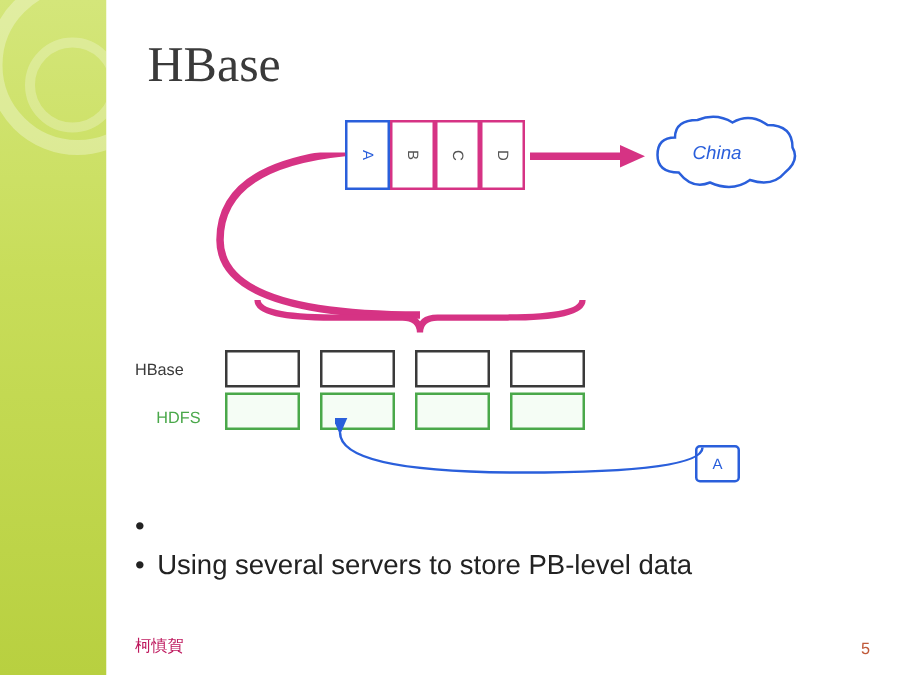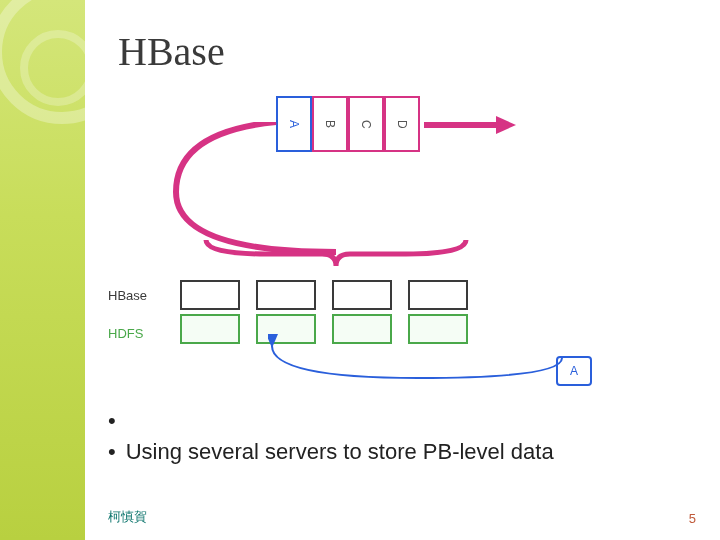--- a/index.html
+++ b/index.html
@@ -23,57 +23,63 @@
   
   .cloud { position: absolute; left: 410px; top: 0px; width: 126px; height: 72px; }
   .cloud-svg { position: absolute; left: 0; top: 0; }
   .cloud-label { position: absolute; left: 36px; top: 26px; font-size: 15px; color: #2a5fdb; font-style: italic; }
   
   .curve-red { position: absolute; left: 60px; top: 34px; width: 270px; height: 150px; pointer-events: none; }
   
   .brace { position: absolute; left: 88px; top: 148px; width: 280px; height: 36px; pointer-events: none; }
   
   .label-hbase { position: absolute; left: 0px; top: 200px; font-size: 13px; color: #3a3a3a; }
-  .label-hdfs { position: absolute; left: 0px; top: 238px; font-size: 13px; color: #4aa84a; }
+  .label-hdfs { position: absolute; left: 17px; top: 238px; font-size: 13px; color: #4aa84a; }
   
   .stack-row { position: absolute; display: flex; gap: 16px; }
   .stack-row.hbase-row { left: 72px; top: 192px; }
   .stack-row.hdfs-row { left: 72px; top: 226px; }
   .stack-box { width: 60px; height: 30px; border: 2px solid #3a3a3a; background: #fff; }
   .stack-box.hdfs { border-color: #4aa84a; background: #f5fdf5; }
   
   .curve-blue { position: absolute; left: 160px; top: 230px; width: 300px; height: 70px; pointer-events: none; }
   
   .a-box { position: absolute; left: 448px; top: 268px; width: 36px; height: 30px; border: 2px solid #2a5fdb; border-radius: 4px; display: flex; align-items: center; justify-content: center; font-size: 12px; color: #2a5fdb; }
   
   .bullets { position: absolute; left: 108px; top: 406px; font-size: 22px; color: #222; line-height: 1.4; }
   .bullet-row { display: flex; align-items: baseline; }
   .dot { margin-right: 10px; }
   
-  .footer-name { position: absolute; left: 108px; bottom: 14px; font-size: 13px; color: #0f766e; }
+  .footer-name { position: absolute; left: 108px; bottom: 14px; font-size: 13px; color: #be185d; }
   .footer-page { position: absolute; right: 24px; bottom: 14px; font-size: 13px; color: #c05a3a; }
 </style>
 </head>
 <body>
 
 <div class="leaf-deco"></div>
 
 <div class="title">HBase</div>
 
 <div class="diagram">
 
   <div class="top-boxes">
     <div class="key-box first">A</div>
     <div class="key-box">B</div>
     <div class="key-box">C</div>
     <div class="key-box">D</div>
   </div>
 
   <div class="arrow-right"></div>
 
+  <div class="cloud">
+    <svg class="cloud-svg" width="126" height="72" viewBox="0 0 126 72">
+      <path d="M25,50 Q8,50 8,36 Q8,22 22,22 Q22,8 40,8 Q55,2 68,10 Q82,2 96,12 Q116,12 116,30 Q122,40 110,50 Q100,62 82,56 Q68,66 50,58 Q36,64 25,50 Z" fill="#fff" stroke="#2a5fdb" stroke-width="2"></path>
+    </svg>
+    <div class="cloud-label">China</div>
+  </div>
 
   <svg class="curve-red" width="270" height="150" viewBox="0 0 270 150">
     <path d="M108,0 Q8,10 8,70 Q8,130 168,130" fill="none" stroke="#d63384" stroke-width="6"></path>
   </svg>
 
   <svg class="brace" width="280" height="36" viewBox="0 0 280 36">
     <path d="M10,4 Q10,18 70,18 L126,18 Q140,18 140,30 Q140,18 154,18 L210,18 Q270,18 270,4" fill="none" stroke="#d63384" stroke-width="5"></path>
   </svg>
 
   <div class="label-hbase">HBase</div>

